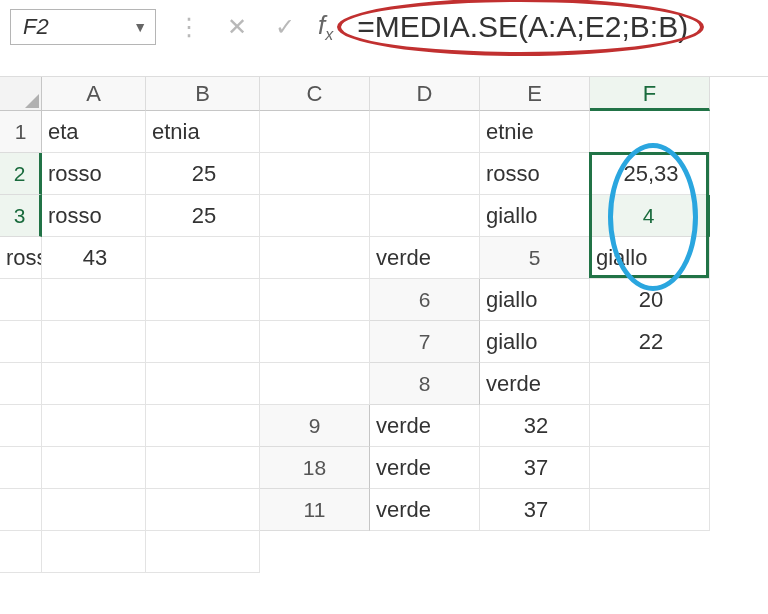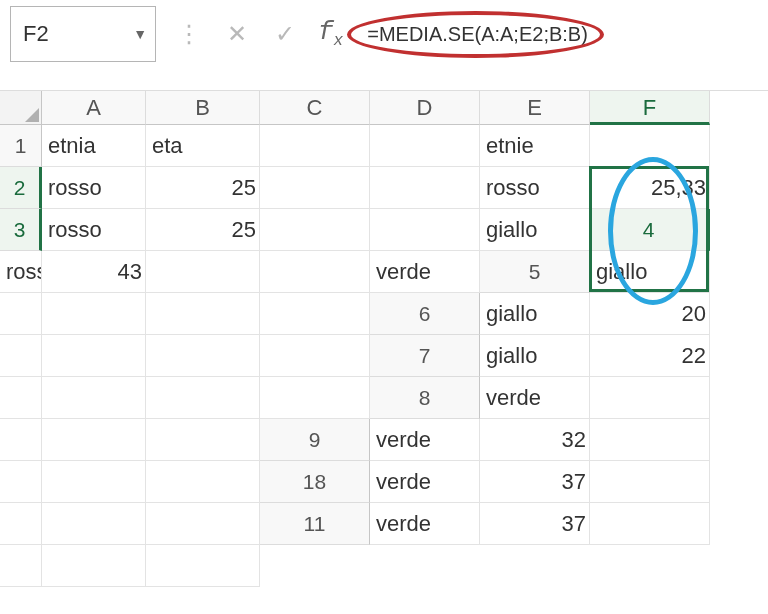--- a/index.html
+++ b/index.html
@@ -18,45 +18,46 @@
     padding: 6px 10px 28px 10px;
     gap: 18px;
     font-size: 22px;
     border-bottom: 1px solid #ddd;
   }
   .namebox {
     display: flex;
     align-items: center;
     border: 1px solid #b5b5b5;
     background: #fff;
-    height: 56px;
+    height: 36px;
     width: 146px;
     padding: 0 8px 0 12px;
     justify-content: space-between;
+    font-style: italic;
   }
   .namebox .dropdown-arrow {
     color: #666;
     font-size: 14px;
   }
   .fb-btn {
     color: #b9b9b9;
     font-size: 24px;
     width: 30px;
     text-align: center;
   }
   .fx {
     font-style: italic;
     color: #666;
-    font-family: Liberation Mono, monospace;
+    font-family: Liberation Sans, sans-serif;
     font-size: 26px;
   }
   .fx sub { font-size: 16px; font-style: italic; }
   .formula-input {
     position: relative;
-    font-size: 20px;
+    font-size: 30px;
     padding: 4px 6px;
     display: flex;
     align-items: center;
   }
   .formula-input .oval {
     position: absolute;
     left: -14px; right: -10px; top: -8px; bottom: -8px;
     border: 4px solid #c13030;
     border-radius: 50%;
     pointer-events: none;
@@ -115,21 +116,21 @@
   .cell {
     border-right: 1px solid #e3e3e3;
     border-bottom: 1px solid #e3e3e3;
     height: 42px;
     line-height: 42px;
     padding: 0 6px;
     white-space: nowrap;
     overflow: hidden;
     font-size: 22px;
   }
-  .cell.num { text-align: right; padding-right: 3px;}
+  .cell.num { text-align: center; padding-right: 3px;}
   .cell.sel-range { background: #dcdcdc; }
   .grid-wrap { position: relative; }
   .sel-outline {
     position: absolute;
     border: 3px solid #217346;
     pointer-events: none;
   }
   .blue-oval {
     position: absolute;
     border: 5px solid #2aa6df;
@@ -158,22 +159,22 @@
 <div class="grid-wrap">
   <div class="sheet" id="sheet">
       <div class="corner"></div>
       <div class="col-h">A</div>
       <div class="col-h">B</div>
       <div class="col-h">C</div>
       <div class="col-h">D</div>
       <div class="col-h">E</div>
       <div class="col-h sel">F</div>
       <div class="row-h">1</div>
+      <div class="cell">eta</div>
       <div class="cell">etnia</div>
-      <div class="cell">eta</div>
       <div class="cell"></div>
       <div class="cell"></div>
       <div class="cell">etnie</div>
       <div class="cell"></div>
       <div class="row-h sel">2</div>
       <div class="cell">rosso</div>
       <div class="cell num">25</div>
       <div class="cell"></div>
       <div class="cell"></div>
       <div class="cell">rosso</div>

